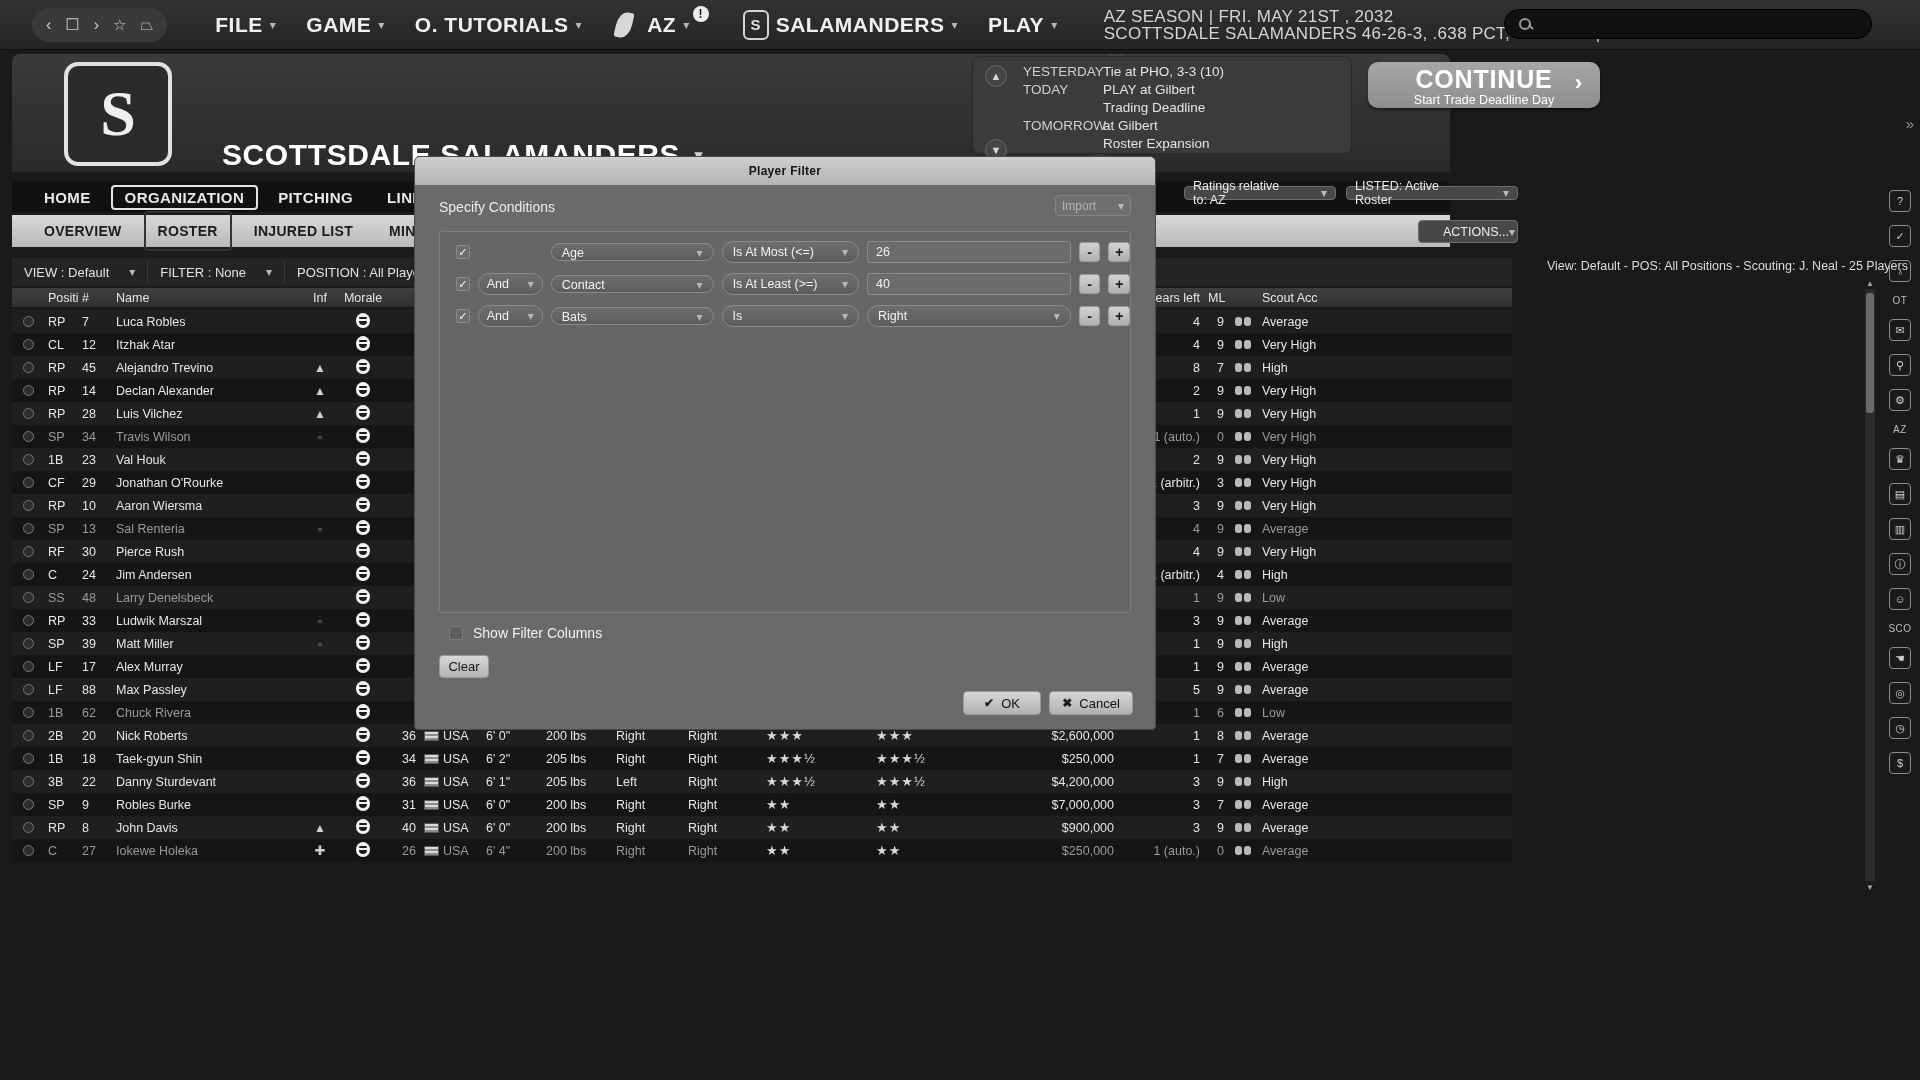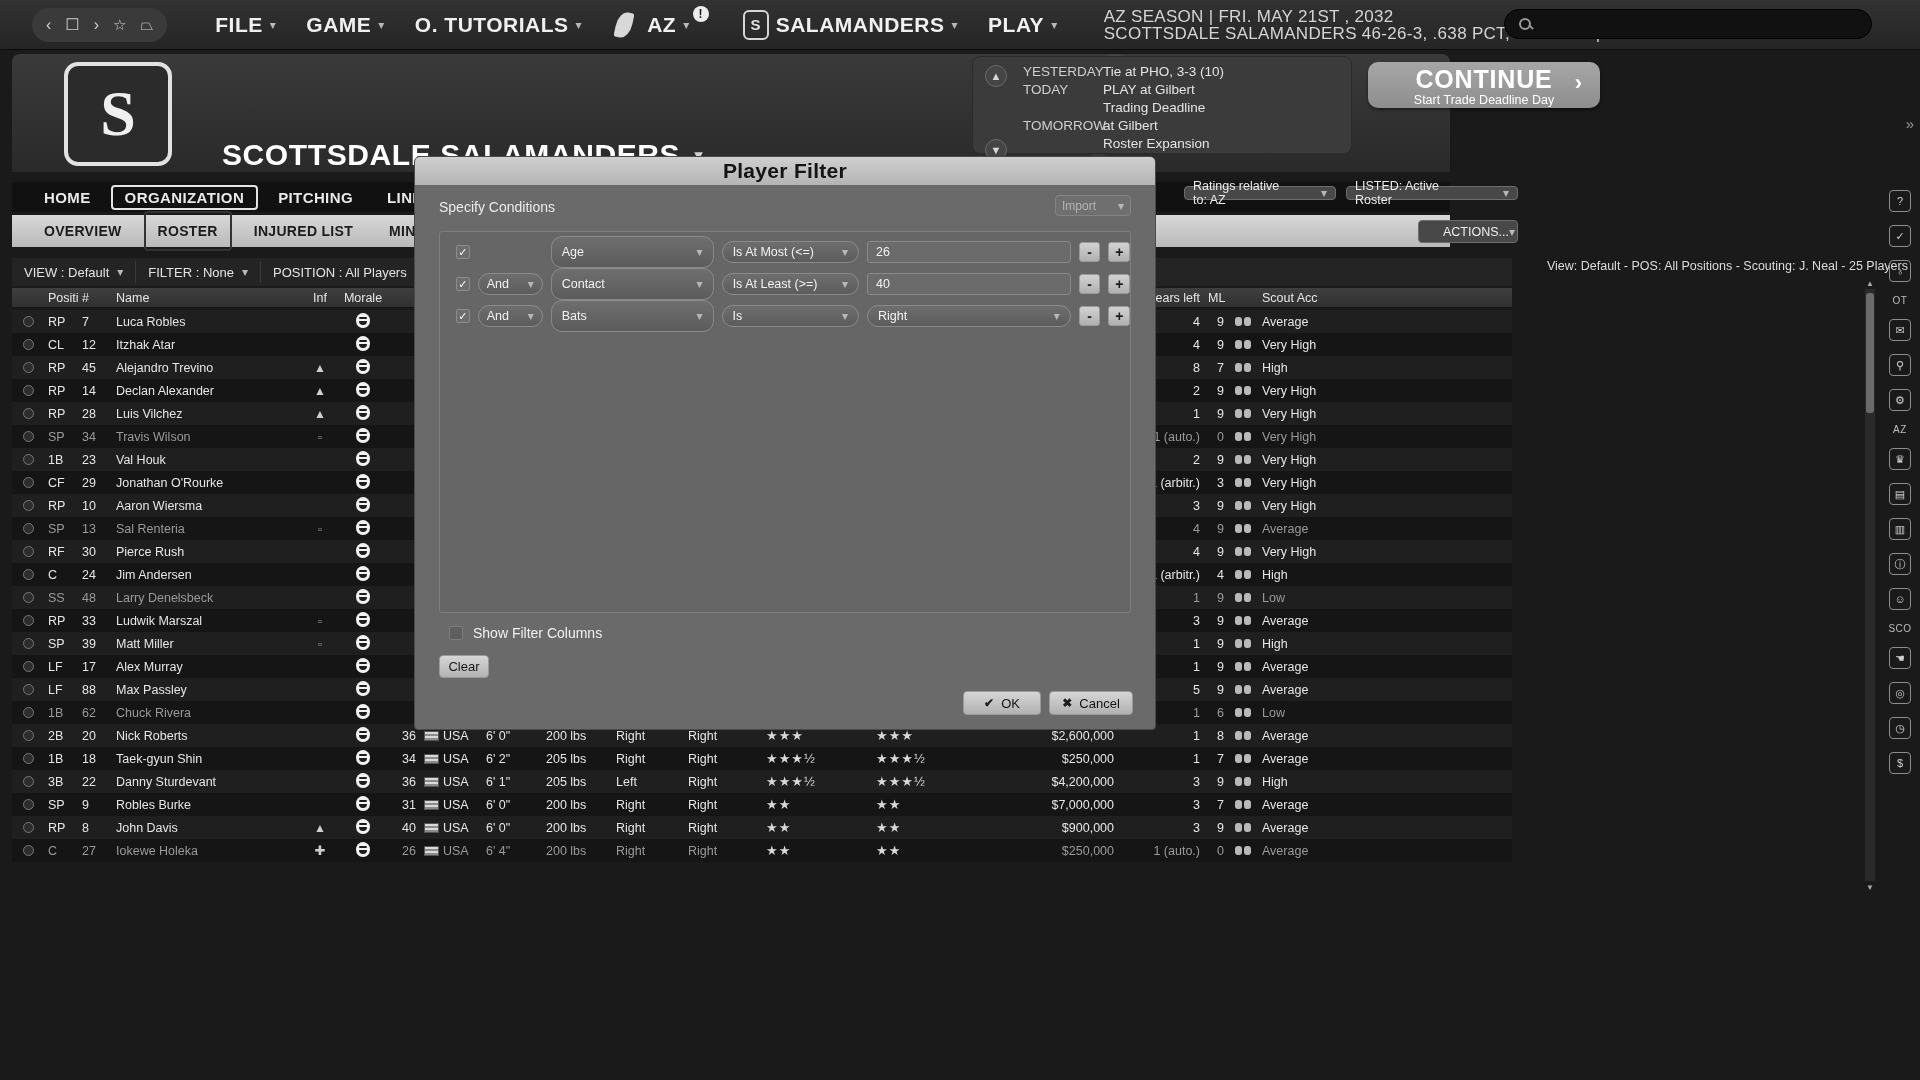--- a/index.html
+++ b/index.html
@@ -163,21 +163,21 @@
     justify-content:space-between;padding:0 24px;
   }
 
   
   .filterbar{
     position:absolute; left:12px; top: 258px; width: 1500px; height: 28px;
     background:#242424; display:flex;align-items:center; gap: 0px;
     font-size:13px; color:#e3e3e3;
   }
   .fb{
-    display:flex;align-items:center; gap:8px; padding: 0 12px; height:22px;
+    display:flex;align-items:center; gap:20px; padding: 0 12px; height:22px;
     border-right:1px solid #3a3a3a;
   }
   .fb b{font-weight:normal;}
   .viewinfo{
     position:absolute; right: 12px; top: 259px; font-size:12.5px; color:#dcdcdc;
   }
 
   
   .thead{
     position:absolute; left:12px; top: 288px; width: 1500px; height: 20px;
@@ -258,21 +258,21 @@
   .rail .txt{ font-size: 10px; color:#bdbdbd; letter-spacing:.5px;text-align:right;}
   .modal{
     position:absolute; left: 414px; top: 156px; width: 742px; height: 574px;
     background: #6a6a6a; border-radius: 6px 6px 4px 4px;
     border: 1px solid #4a4a4a;
   }
   .modal-title{
     height: 28px; background: linear-gradient(#cfcfcf,#b4b4b4);
     border-radius: 5px 5px 0 0;
     display:flex;align-items:center;justify-content:center;
-    font-size: 21px; font-weight:bold; color:#141414; letter-spacing:.3px;
+    font-size: 12px; font-weight:bold; color:#141414; letter-spacing:.3px;
   }
   .modal-sub{
     position:absolute; left: 24px; top: 42px; font-size:14px; color:#ececec;
   }
   .import-btn{
     position:absolute; right: 24px; top: 38px; width: 76px; height: 21px;
     background:#6f6f6f; border:1px solid #848484; border-radius:4px;
     font-size:12px; color:#b4b4b4; display:flex;align-items:center;
     justify-content:space-between; padding: 0 6px;
   }
@@ -289,23 +289,23 @@
     border-radius:2px; color:#fff; font-size:11px; line-height:13px; text-align:center;
   }
   .sel-sm{
     width: 66px; height: 22px; background: linear-gradient(#6e6e6e,#5c5c5c);
     border:1px solid #8a8a8a; border-radius: 11px;
     display:flex;align-items:center;justify-content:space-between;
     padding: 0 8px; font-size:12.5px;color:#f0f0f0;
   }
   .sel-sm.ghost{ visibility:hidden; }
   .sel-md{
-    width: 166px; height: 32px; background: linear-gradient(#6e6e6e,#5c5c5c);
+    width: 166px; height: 18px; background: linear-gradient(#6e6e6e,#5c5c5c);
     border:1px solid #8a8a8a; border-radius: 11px;
-    display:flex;align-items:center;justify-content:space-between;
+    display:flex;align-items:flex-end;justify-content:space-between;
     padding: 0 10px; font-size:12.5px;color:#f2f2f2;
   }
   .sel-op{
     width: 140px; height: 22px; background: linear-gradient(#6e6e6e,#5c5c5c);
     border:1px solid #8a8a8a; border-radius: 11px;
     display:flex;align-items:center;justify-content:space-between;
     padding: 0 10px; font-size:12.5px;color:#f2f2f2;
   }
   .val-input{
     width: 208px; height: 22px; background:#6b6b6b; border:1px solid #8a8a8a;

